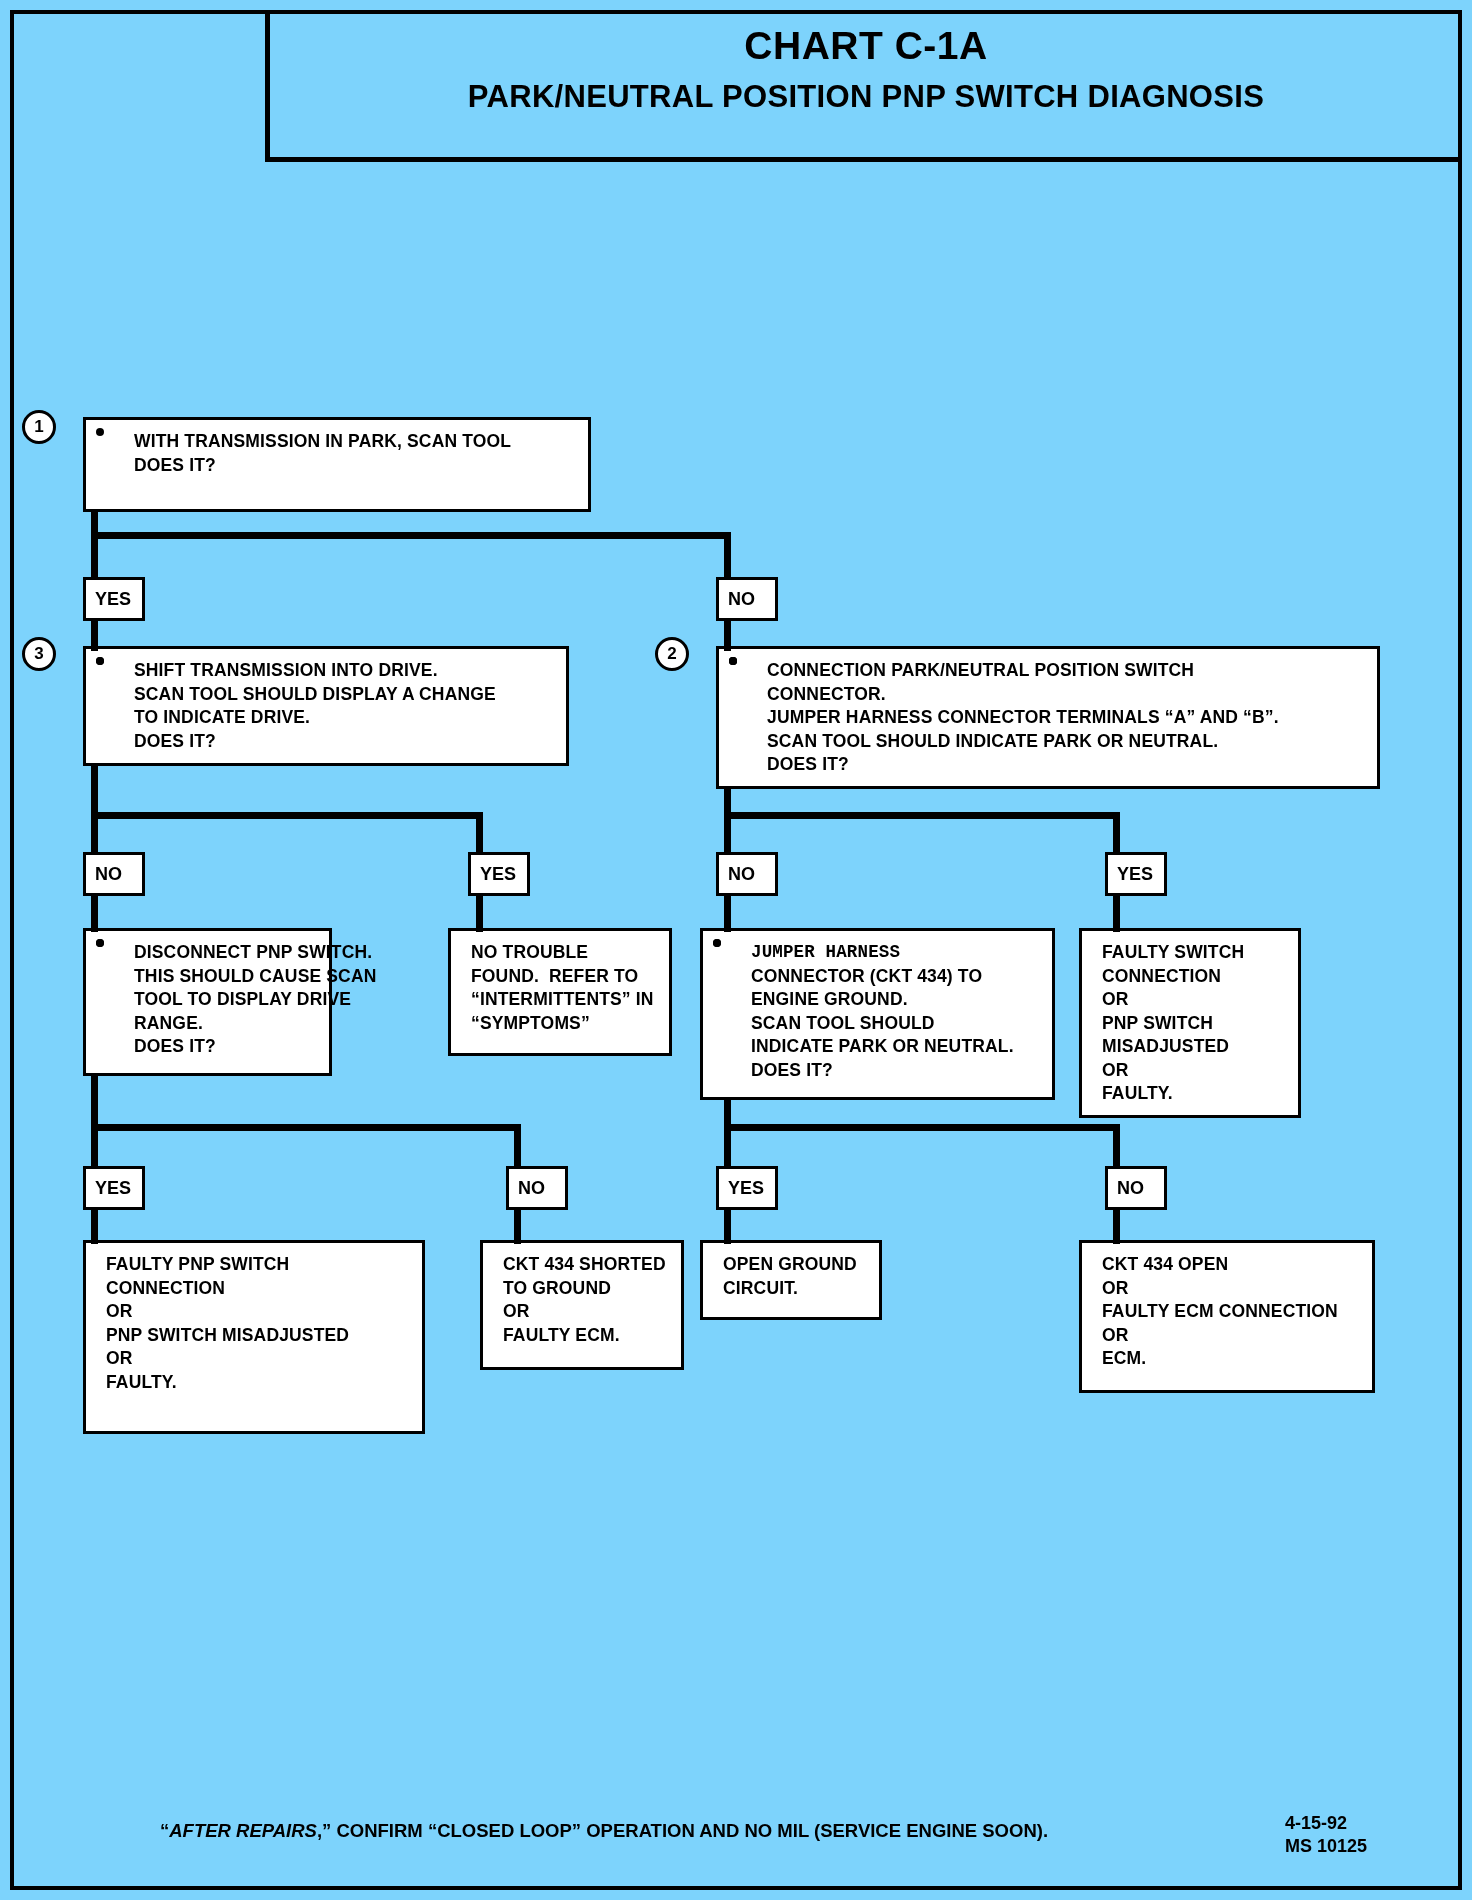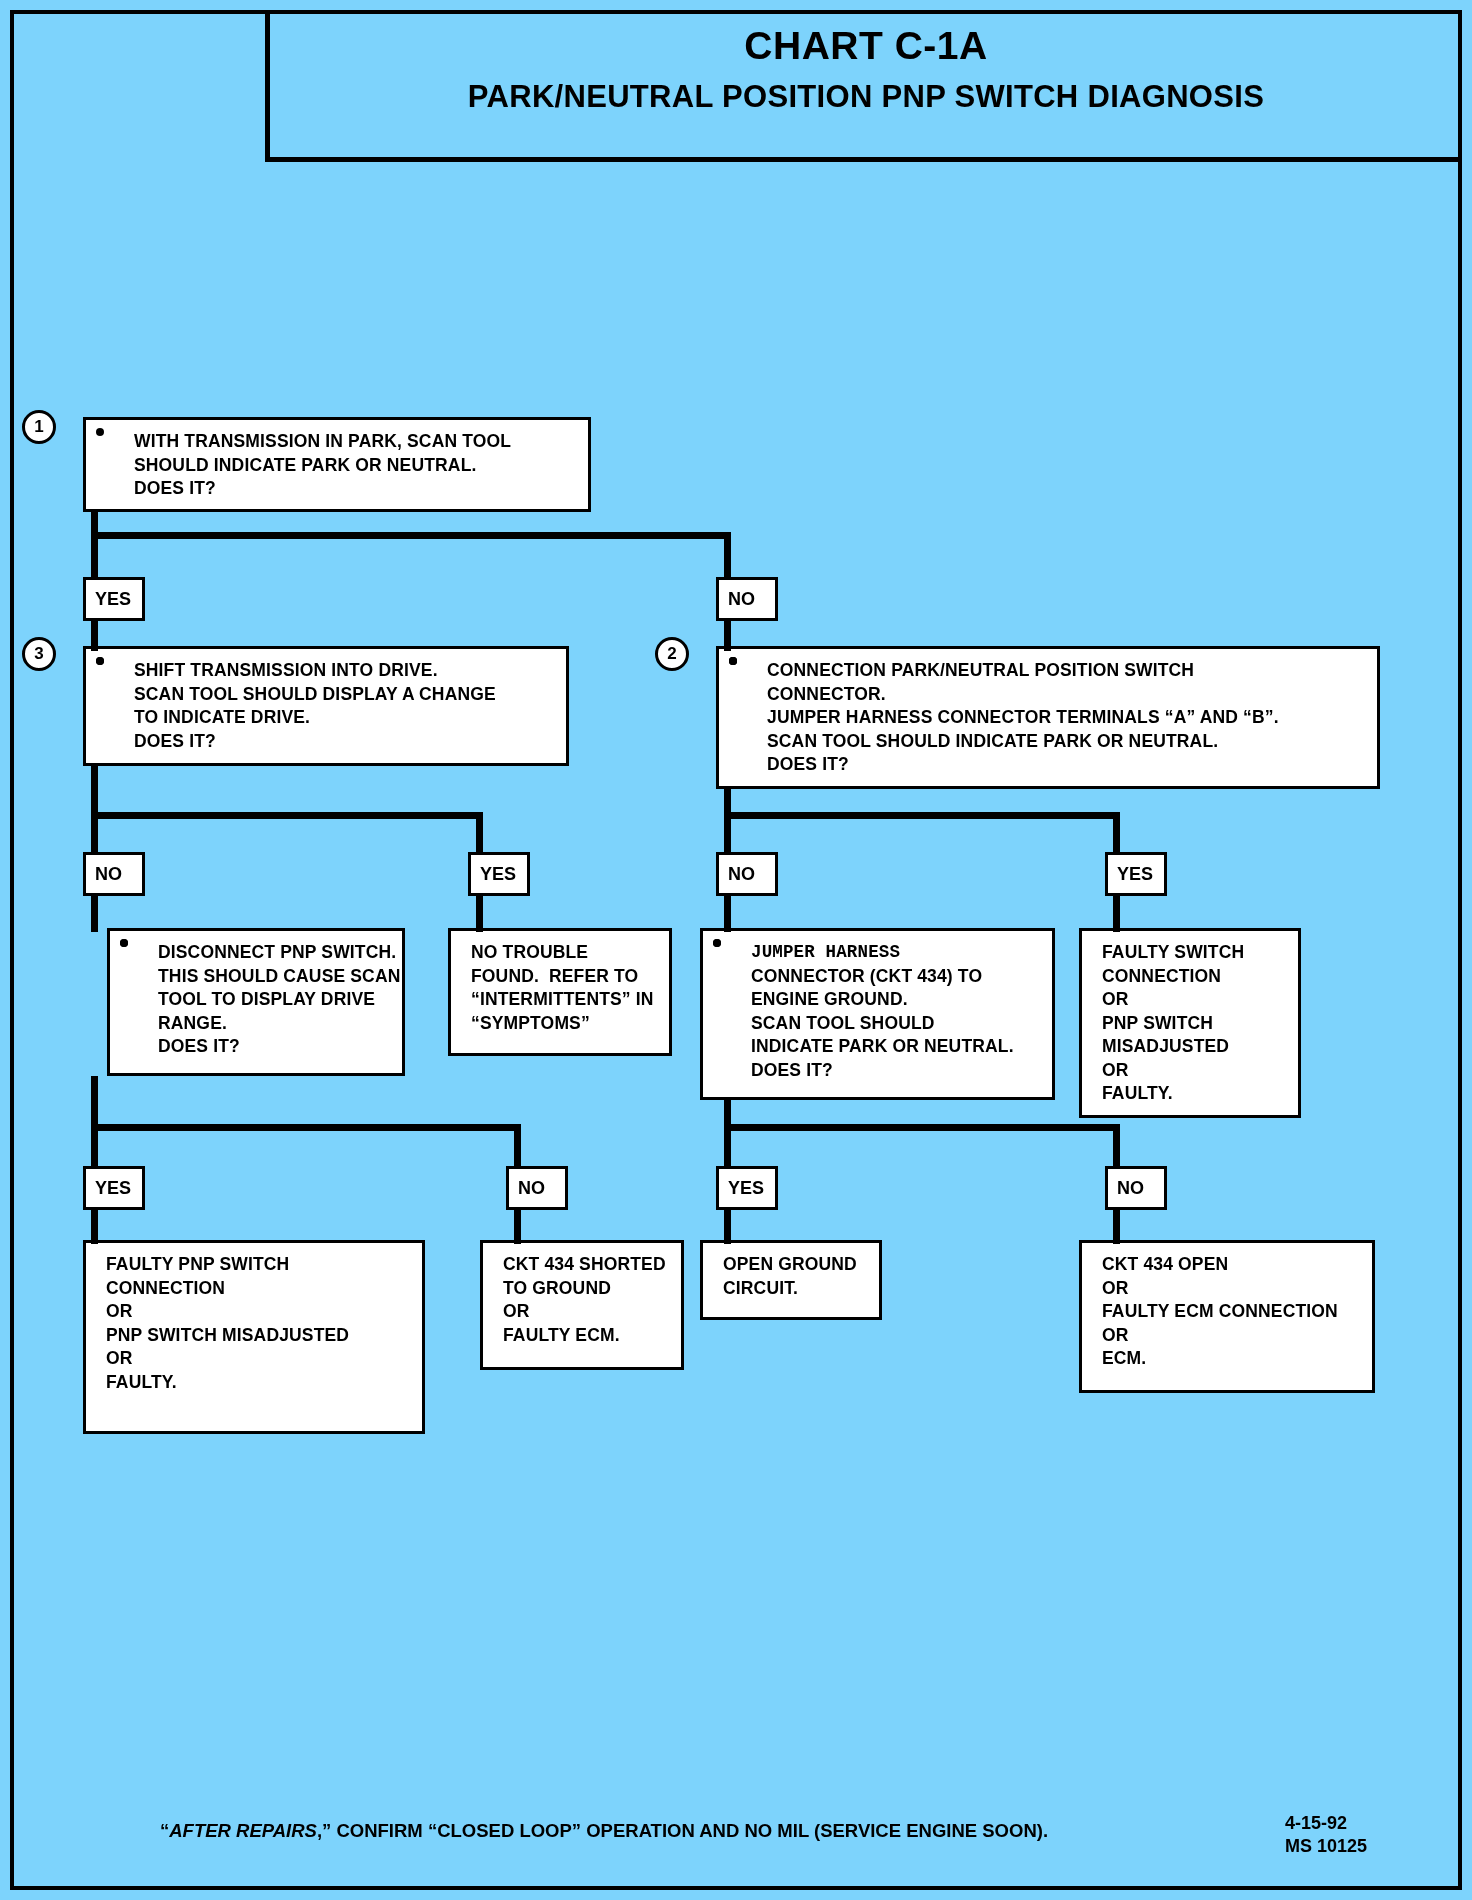--- a/index.html
+++ b/index.html
@@ -167,21 +167,20 @@
   <div id="title-block">
     <div id="chart-title">CHART C-1A</div>
     <div id="chart-subtitle">PARK/NEUTRAL POSITION  PNP  SWITCH DIAGNOSIS</div>
   </div>
 
   <div class="step-circle" style="left:22px; top:410px;">1</div>
 
   <div class="node" style="left:83px; top:417px; width:508px; height:95px;">
     <div class="node-inner">
       <span class="line bullet-row" style="position:static;display:block;">WITH TRANSMISSION IN PARK, SCAN TOOL</span>
-      <span class="line plain-row" style="position:static;display:block;">SHOULD INDICATE PARK OR NEUTRAL.</span>
       <span class="line plain-row" style="position:static;display:block;">DOES IT?</span>
     </div>
   </div>
 
   <div class="conn" style="left:91px; top:512px; width:7px; height:25px;"></div>
   <div class="conn" style="left:91px; top:532px; width:640px; height:7px;"></div>
   <div class="conn" style="left:724px; top:532px; width:7px; height:45px;"></div>
   <div class="conn" style="left:91px; top:532px; width:7px; height:45px;"></div>
 
   <div class="yn" style="left:83px; top:577px;">YES</div>
@@ -228,21 +227,21 @@
   <div class="conn" style="left:724px; top:812px; width:396px; height:7px;"></div>
   <div class="conn" style="left:1113px; top:812px; width:7px; height:40px;"></div>
   <div class="conn" style="left:724px; top:812px; width:7px; height:40px;"></div>
 
   <div class="yn" style="left:716px; top:852px;">NO</div>
   <div class="yn" style="left:1105px; top:852px;">YES</div>
 
   <div class="conn" style="left:724px; top:896px; width:7px; height:36px;"></div>
   <div class="conn" style="left:1113px; top:896px; width:7px; height:36px;"></div>
 
-  <div class="node" style="left:83px; top:928px; width:298px; height:148px;margin-left:24px;">
+  <div class="node" style="left:83px; top:928px; width:249px; height:148px;">
     <div class="node-inner">
       <span class="line bullet-row" style="position:static;display:block;">DISCONNECT PNP SWITCH.</span>
       <span class="line bullet-row" style="position:static;display:block;">THIS SHOULD CAUSE SCAN</span>
       <span class="line plain-row" style="position:static;display:block;">TOOL TO DISPLAY DRIVE</span>
       <span class="line plain-row" style="position:static;display:block;">RANGE.</span>
       <span class="line plain-row" style="position:static;display:block;">DOES IT?</span>
     </div>
   </div>
 
   <div class="node" style="left:448px; top:928px; width:224px; height:128px;">

